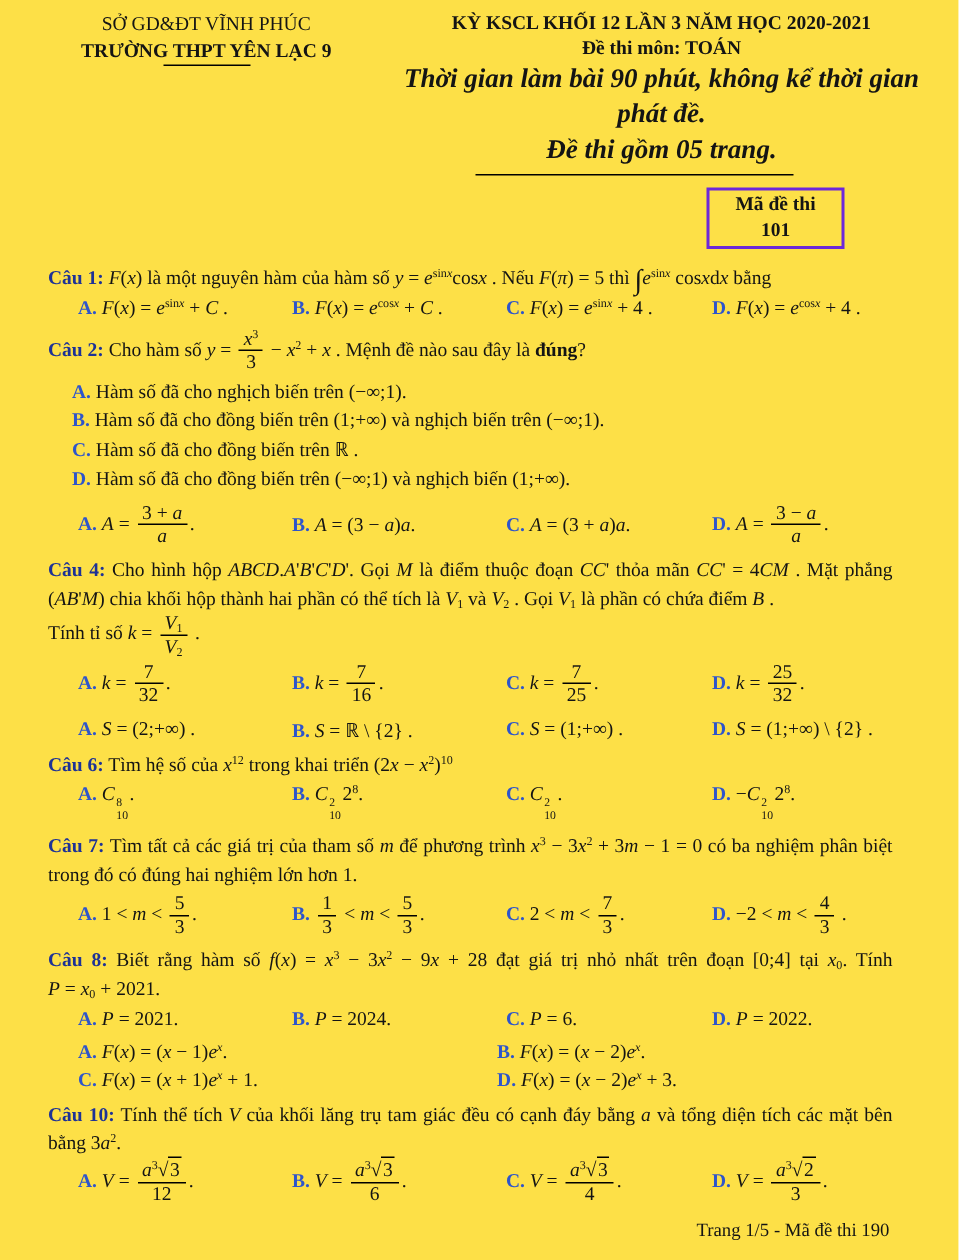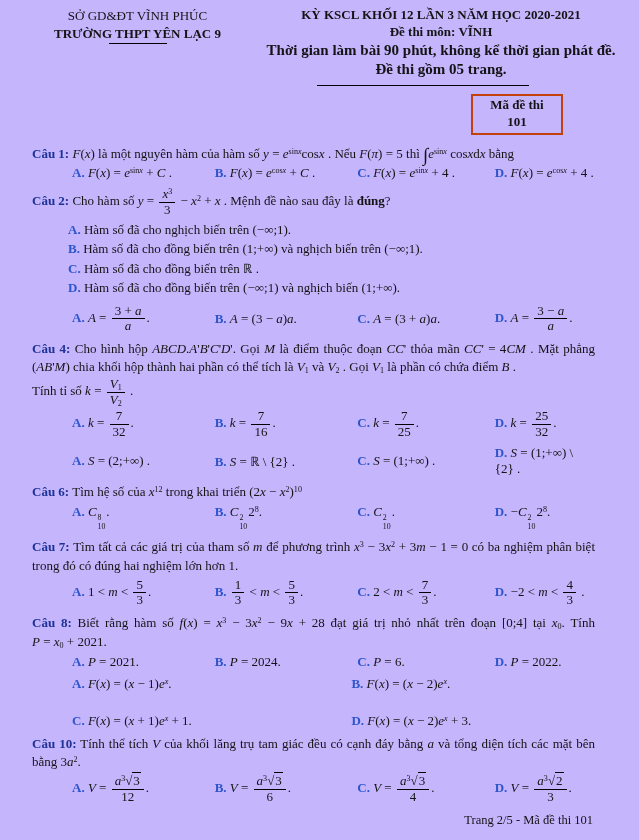--- a/index.html
+++ b/index.html
@@ -1,43 +1,43 @@
 <!DOCTYPE html>
 <html style="--qcolor: #1e3296; --ocolor: #2e55cb;"><head>
 <meta charset="utf-8">
 <style>
   html,body { margin:0; padding:0; background:#ffffff; }
   .page {
-    position:relative; width:639px; height:840px; background:#c4b5fd;
+    position:relative; width:639px; height:840px; background:#fde047;
     font-family:"Liberation Serif", serif; color:#141414; overflow:hidden;
   }
   
   .header { display:flex; padding-top:7px; }
   .h-left { width:235px; margin-left:20px; text-align:center; font-size:13px; line-height:1.35; }
   .h-left .school { font-weight:bold; }
   .school-underline { width:58px; border-bottom:1.6px solid #000; margin:1px auto 0; }
   .h-right { flex:1; text-align:center; font-size:13px; line-height:1.3; padding-right:12px; }
   .b { font-weight:bold; }
-  .bi { font-weight:bold; font-size:15px; }
+  .bi { font-weight:bold; font-style:italic; font-size:18px; }
   .h-sep { width:212px; border-bottom:1.6px solid #000; margin:5px auto 0; transform:translateX(-18px); }
   .code-row { display:flex; justify-content:flex-end; padding-right:76px; margin-top:8px; }
-  .code-box { border:2px solid #c2410c; min-width:72px; padding:1px 8px 2px; text-align:center; font-weight:bold; font-size:13px; line-height:1.3; }
+  .code-box { border:2px solid #6d28d9; min-width:72px; padding:1px 8px 2px; text-align:center; font-weight:bold; font-size:13px; line-height:1.3; }
   
   .questions { padding:10px 44px 0 32px; font-size:13px; }
   .question { margin-bottom:6px; }
   .qline { line-height:1.45; text-align:justify; }
   .qline.fj { text-align-last:justify; }
   .qlabel { color:var(--qcolor,#1e3296); font-weight:bold; }
   .okey { color:var(--ocolor,#2e55cb); font-weight:bold; }
   .opts { padding-left:20px; margin-top:2px; }
   .opts.row4 { display:grid; grid-template-columns:1.06fr 1.06fr 1.02fr 0.92fr; column-gap:4px; align-items:center; }
-  .opts.grid2 { display:grid; grid-template-columns:1.06fr 1fr; row-gap:21px; align-items:center; }
+  .opts.grid2 { display:grid; grid-template-columns:1.06fr 1fr; row-gap:3px; align-items:center; }
   .opts.stack { padding-left:16px; }
   .opts.stack .opt { display:block; line-height:1.5; }
-  .opt { white-space:normal;margin-left:20px; }
+  .opt { white-space:normal; }
   
   sup, sub { font-size:0.62em; line-height:0; }
   sup { vertical-align:0.55em; }
   sub { vertical-align:-0.25em; }
   .fr { display:inline-block; vertical-align:middle; text-align:center; margin:0 2px; line-height:1.12; }
   .fr .n { display:block; border-bottom:1px solid #000; padding:0 3px;text-align:center; }
   .fr .d { display:block; padding:0 3px; }
   .ss { display:inline-flex; flex-direction:column; align-items:flex-start; font-size:0.6em; line-height:1.15; vertical-align:-0.5em; margin:0 1px; }
   .int { font-size:1.45em; line-height:0; vertical-align:-0.18em; }
   .sq { white-space:nowrap; }
@@ -51,21 +51,21 @@
 <div class="page">
 
   <div class="header">
     <div class="h-left">
       <div>SỞ GD&amp;ĐT VĨNH PHÚC</div>
       <div class="school">TRƯỜNG THPT YÊN LẠC 9</div>
       <div class="school-underline"></div>
     </div>
     <div class="h-right">
       <div class="b">KỲ KSCL KHỐI 12 LẦN 3 NĂM HỌC 2020-2021</div>
-      <div class="b">Đề thi môn: VĨNH</div>
+      <div class="b">Đề thi môn: TOÁN</div>
       <div class="bi">Thời gian làm bài 90 phút, không kể thời gian phát đề.</div>
       <div class="bi">Đề thi gồm 05 trang.</div>
       <div class="h-sep"></div>
     </div>
   </div>
 
   <div class="code-row">
     <div class="code-box">
       <div>Mã đề thi</div>
       <div>101</div>
@@ -169,14 +169,14 @@
         <div class="qline"><b class="qlabel">Câu 10:</b> Tính thể tích  <i>V</i>  của khối lăng trụ tam giác đều có cạnh đáy bằng  <i>a</i>  và tổng diện tích các mặt bên bằng  3<i>a</i><sup>2</sup>.</div>
         <div class="opts row4">
           <div class="opt"><b class="okey">A.</b> <span><i>V</i> = <span class="fr"><span class="n"><i>a</i><sup>3</sup><span class="sq">√<span class="rad">3</span></span></span><span class="d">12</span></span>.</span></div>
           <div class="opt"><b class="okey">B.</b> <span><i>V</i> = <span class="fr"><span class="n"><i>a</i><sup>3</sup><span class="sq">√<span class="rad">3</span></span></span><span class="d">6</span></span>.</span></div>
           <div class="opt"><b class="okey">C.</b> <span><i>V</i> = <span class="fr"><span class="n"><i>a</i><sup>3</sup><span class="sq">√<span class="rad">3</span></span></span><span class="d">4</span></span>.</span></div>
           <div class="opt"><b class="okey">D.</b> <span><i>V</i> = <span class="fr"><span class="n"><i>a</i><sup>3</sup><span class="sq">√<span class="rad">2</span></span></span><span class="d">3</span></span>.</span></div>
         </div>
       </div>
     </div>
 
-  <div class="footer">Trang 2/5 - Mã đề thi 101</div>
+  <div class="footer">Trang 1/5 - Mã đề thi 190</div>
 </div>
 
 </body></html>

